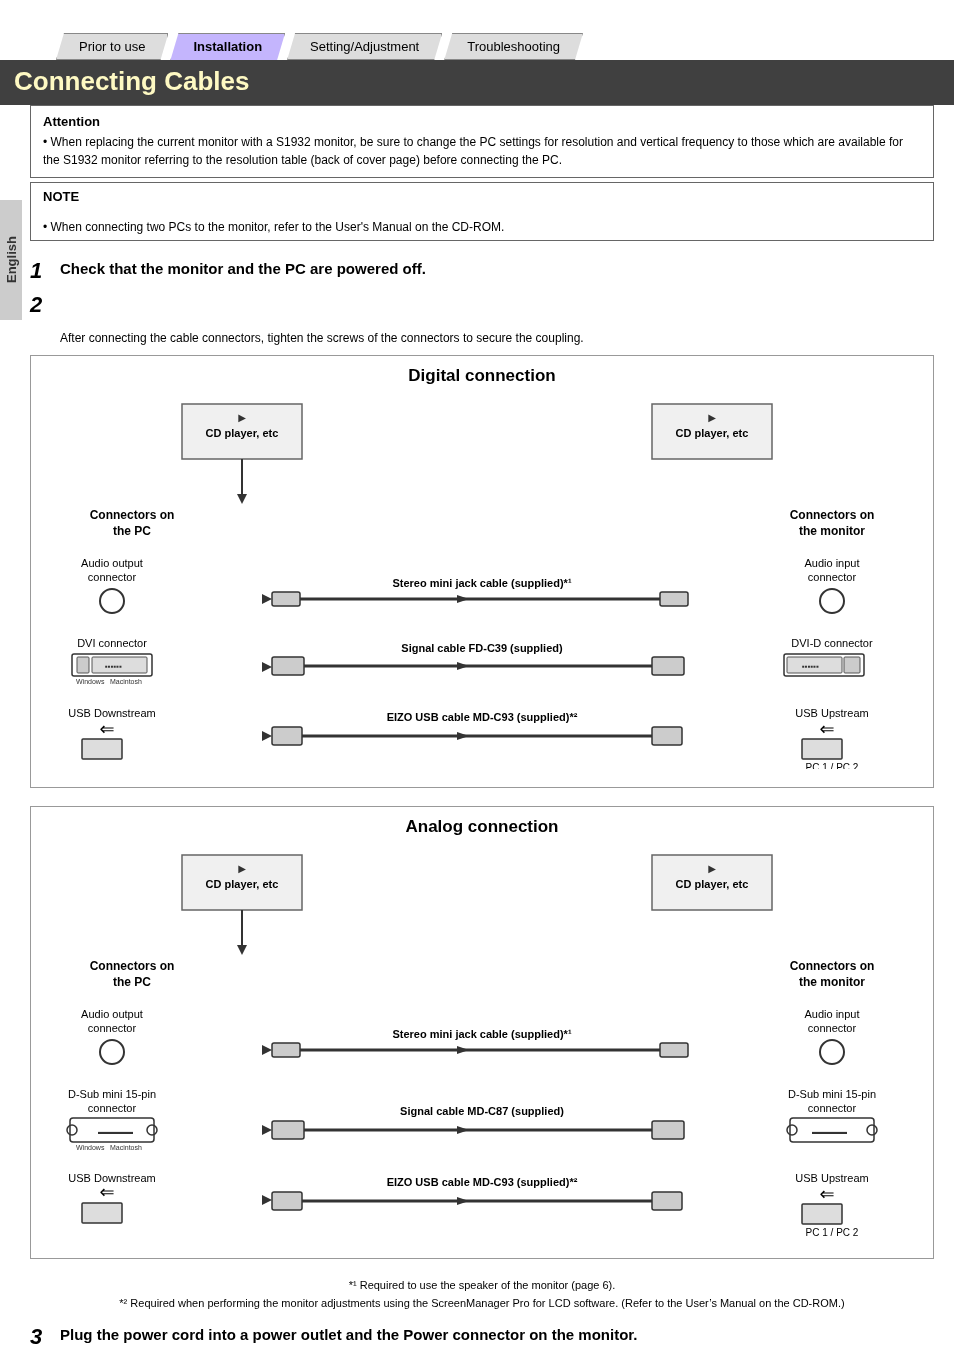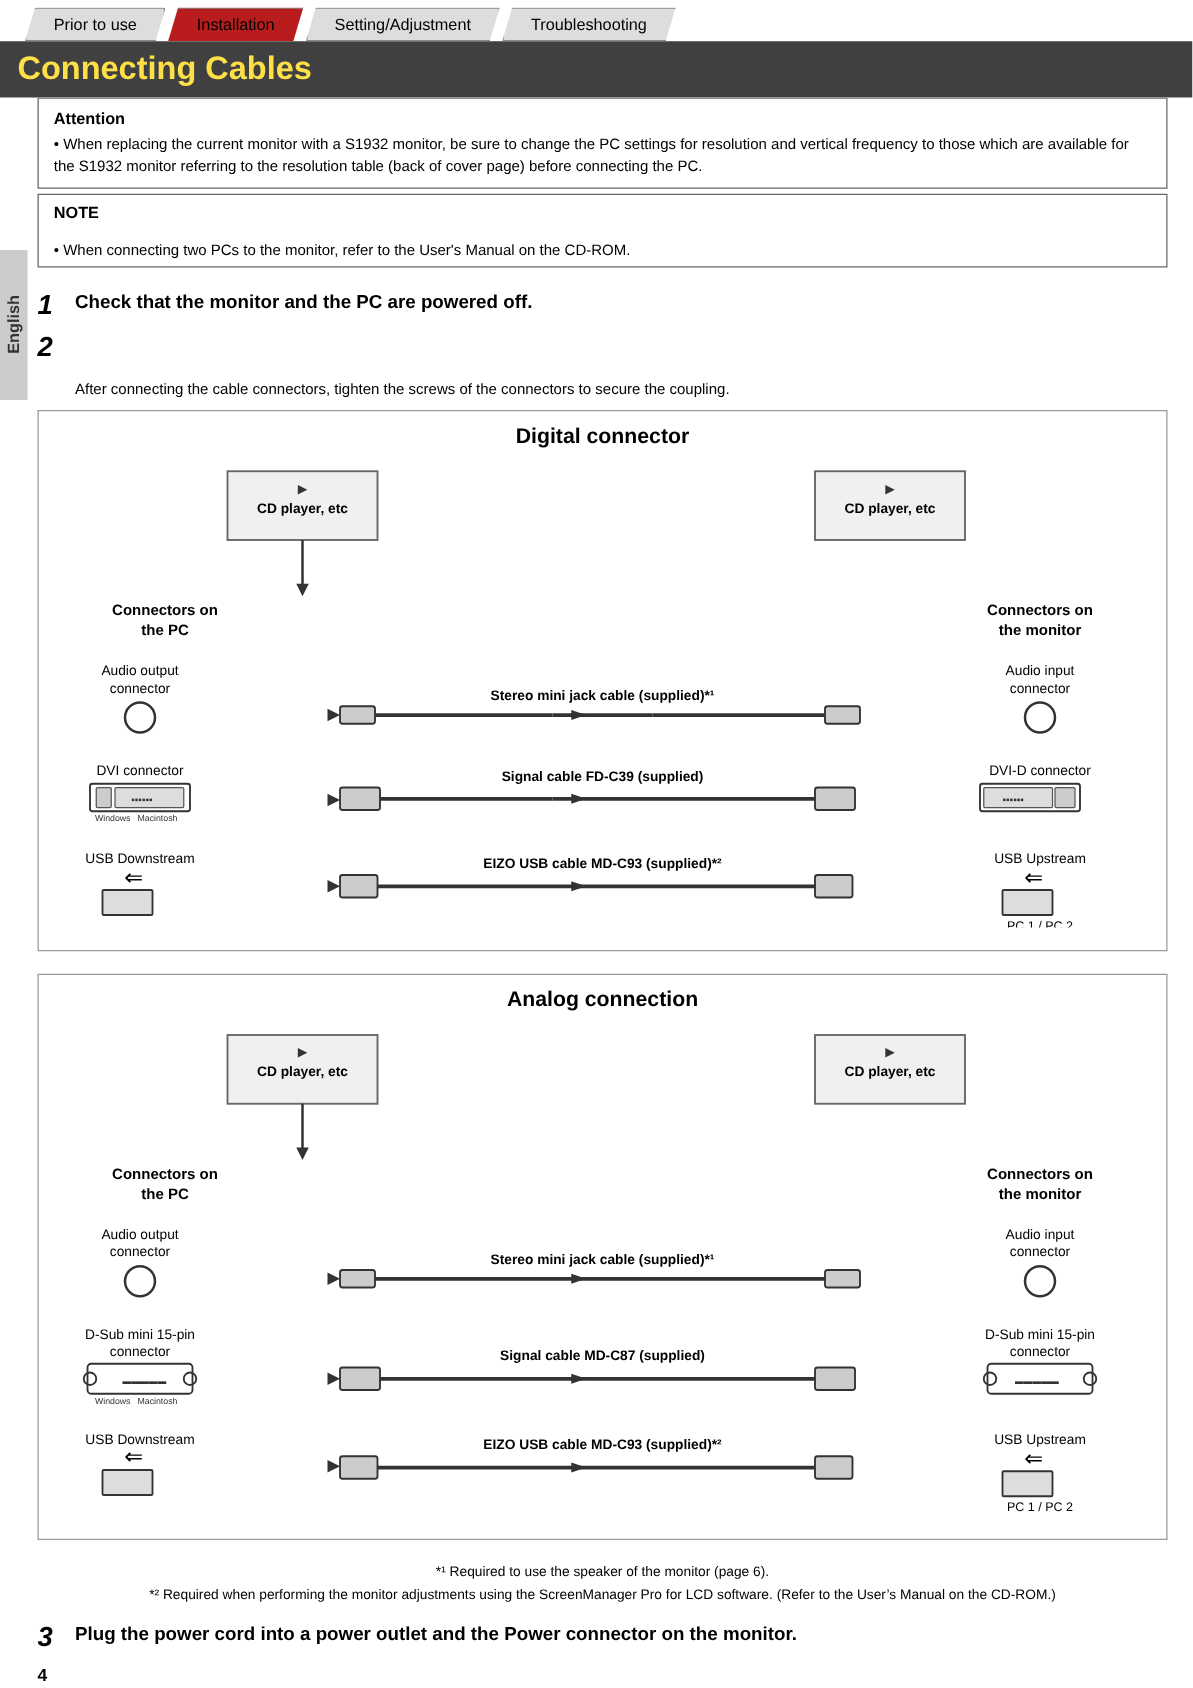--- a/index.html
+++ b/index.html
@@ -127,47 +127,48 @@
 
     
     .diagram-svg {
       width: 100%;
       margin: 5px 0;
     }
 
     
     .tabs-strip {
       display: flex;
-      padding-left: 20px;
+      padding-left: 56px;
       padding-top: 6px;
       gap: 0;
+      margin-top: 27px;
     }
     .tab-item {
       position: relative;
       padding: 5px 22px;
       font-size: 13px;
       border: 1.5px solid #888;
       background: #ddd;
       clip-path: polygon(8px 0, 100% 0, calc(100% - 8px) 100%, 0 100%);
       margin-right: 2px;
       cursor: pointer;
       font-weight: normal;
     }
     .tab-item.active-tab {
-      background: #b91c1c;
-      font-weight: normal;
+      background: #c4b5fd;
+      font-weight: bold;
       border-bottom: none;
     }
 
     .header-bar {
       background: #404040;
       padding: 6px 14px 8px 14px;
     }
     .header-bar h1 {
-      color: #fde047;
+      color: #fef9c3;
       font-size: 26px;
       font-weight: bold;
     }
   </style>
 </head>
 <body>
 
 <div class="tabs-strip">
   <div class="tab-item">
     <span>Prior to use</span>
@@ -205,21 +206,21 @@
     <div class="step-num">1</div>
     <div class="step-text">Check that the monitor and the PC are powered off.</div>
   </div>
 
   <div class="step">
     <div class="step-num">2</div>
   </div>
   <div class="step-sub">After connecting the cable connectors, tighten the screws of the connectors to secure the coupling.</div>
 
   <div class="connection-section">
-    <div class="connection-title">Digital connector</div>
+    <div class="connection-title">Digital connection</div>
 
     <svg class="diagram-svg" viewBox="0 0 880 370" width="880" height="370" xmlns="http://www.w3.org/2000/svg" style="font-family: Arial, sans-serif;">
 
       <rect x="140" y="5" width="120" height="55" fill="#f0f0f0" stroke="#666" stroke-width="1.5"></rect>
       <text x="200" y="22" text-anchor="middle" font-size="10" fill="#333">▶</text>
       <text x="200" y="38" text-anchor="middle" font-size="11" font-weight="bold">CD player, etc</text>
 
       <line x1="200" y1="60" x2="200" y2="100" stroke="#333" stroke-width="2"></line>
       <polygon points="195,95 205,95 200,105" fill="#333"></polygon>
 

